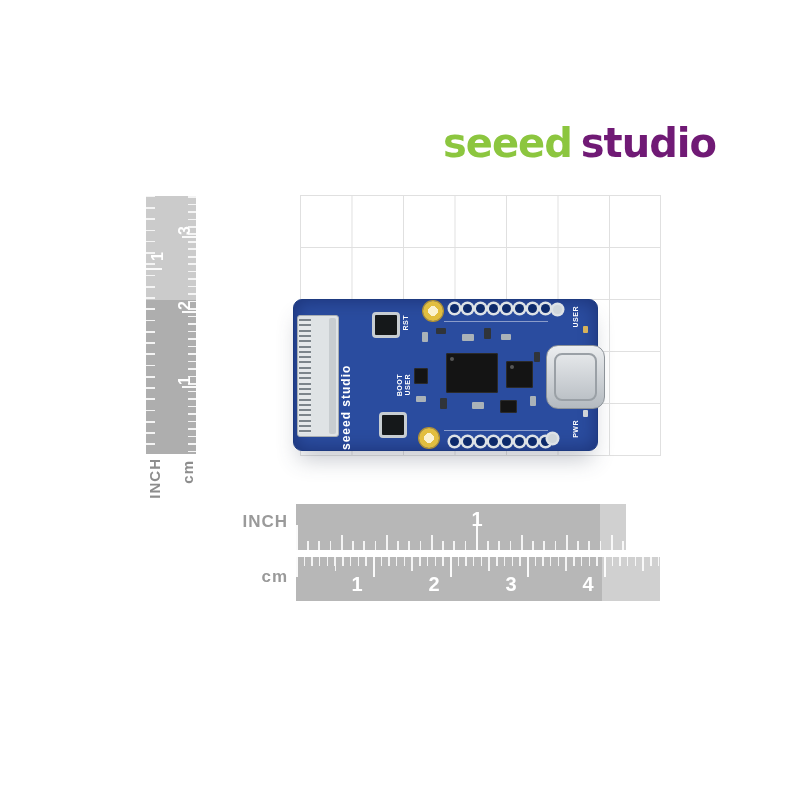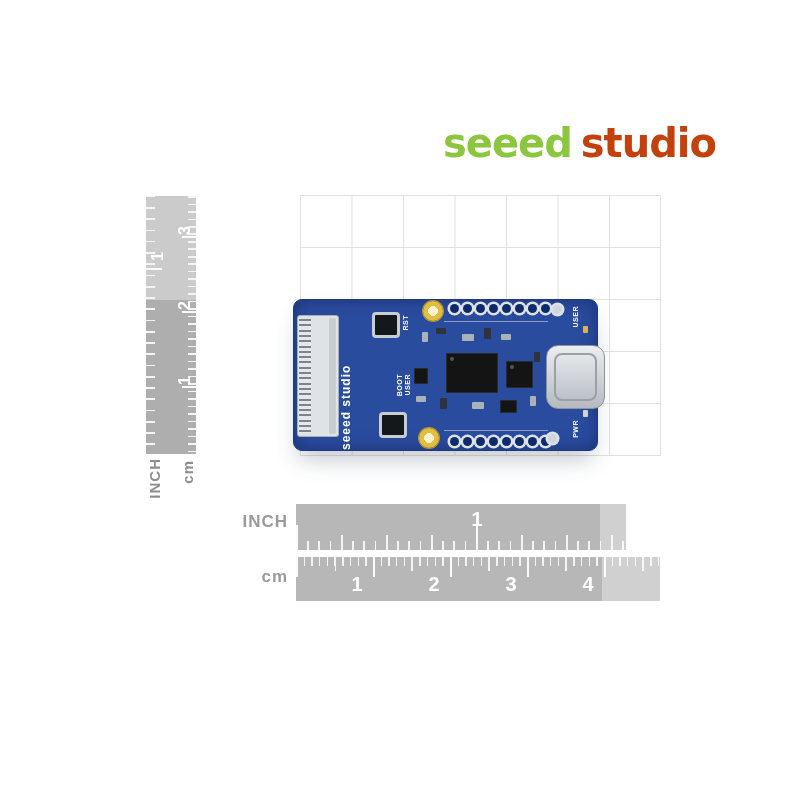--- a/index.html
+++ b/index.html
@@ -3,21 +3,21 @@
 <meta charset="utf-8">
 <style>
   html,body{margin:0;padding:0;background:#fff;}
   .canvas{position:relative;width:800px;height:800px;background:#ffffff;overflow:hidden;
           font-family:"Liberation Sans",sans-serif;}
 
   
   .logo{position:absolute;top:120px;right:84px;font-family:"DejaVu Sans",sans-serif;
         font-weight:bold;font-size:40px;letter-spacing:-1px;white-space:nowrap;}
   .logo .g{color:#8CC63F;}
-  .logo .d{color:#c2410c;margin-left:9px;margin-top:48px;}
+  .logo .d{color:#701a75;margin-left:9px;margin-top:48px;}
 
   
   .grid{position:absolute;left:300px;top:195px;width:360px;height:260px;
         background-image:linear-gradient(#e0e0e0 1px,transparent 1px),
                          linear-gradient(90deg,#e0e0e0 1px,transparent 1px);
         background-size:51.5px 52px;border-right:1px solid #e0e0e0;border-bottom:1px solid #e0e0e0;}
 
   
   .vruler{position:absolute;left:146px;top:196px;width:50px;height:258px;
           background:linear-gradient(to bottom,#cbcbcb 0 104px,#aeaeae 104px);}

